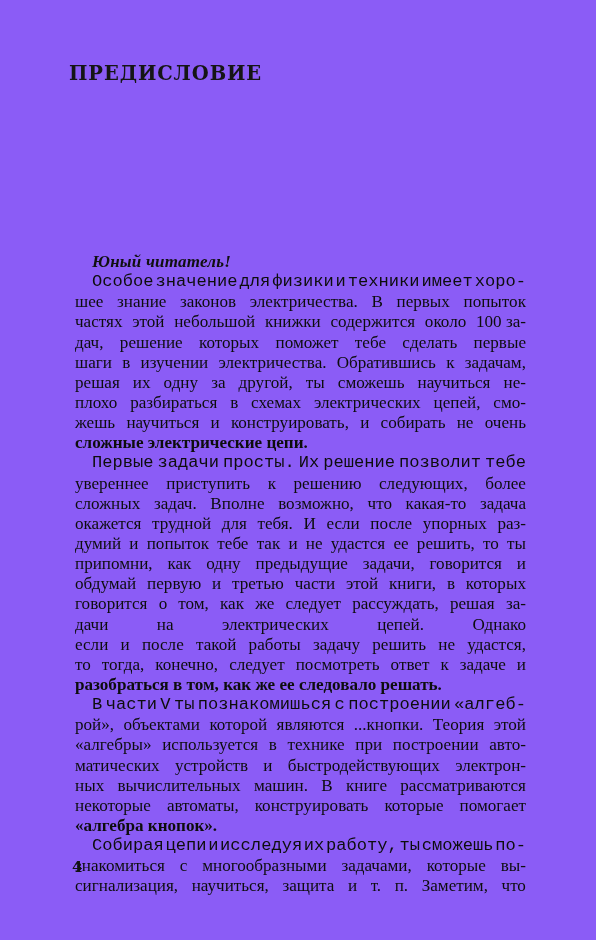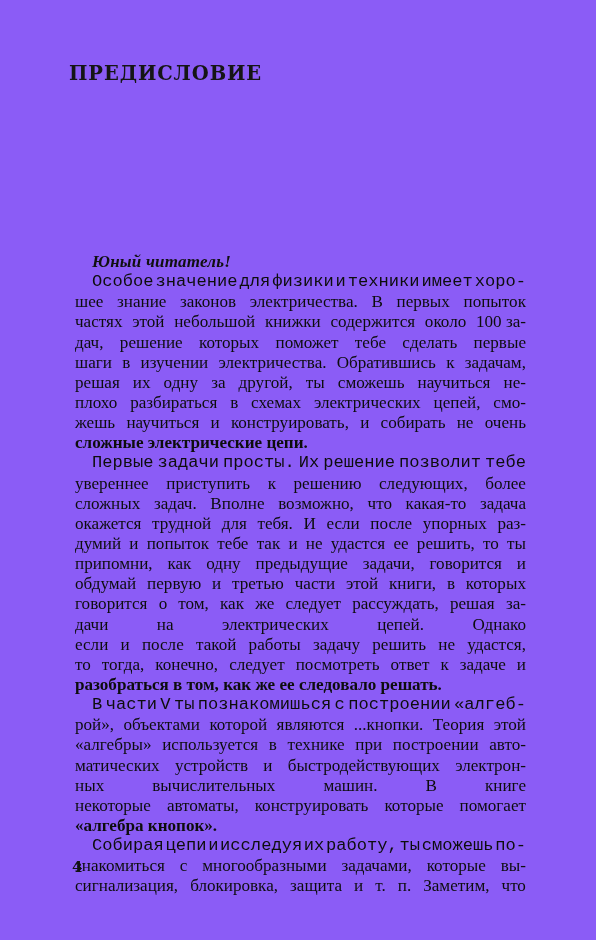--- a/index.html
+++ b/index.html
@@ -143,28 +143,28 @@
           <div class="tline just"><span>дачи</span><span>на</span><span>электрических</span><span>цепей.</span><span>Однако</span></div>
           <div class="tline just"><span>если</span><span>и</span><span>после</span><span>такой</span><span>работы</span><span>задачу</span><span>решить</span><span>не</span><span>удастся,</span></div>
           <div class="tline just"><span>то</span><span>тогда,</span><span>конечно,</span><span>следует</span><span>посмотреть</span><span>ответ</span><span>к</span><span>задаче</span><span>и</span></div>
           <div class="tline last"><span>разобраться в том, как же ее следовало решать.</span></div>
         </div>
         <div class="para">
           <div class="tline just indent"><span>В</span><span>части</span><span>V</span><span>ты</span><span>познакомишься</span><span>с</span><span>построении</span><span>«алгеб-</span></div>
           <div class="tline just"><span>рой»,</span><span>объектами</span><span>которой</span><span>являются</span><span>...кнопки.</span><span>Теория</span><span>этой</span></div>
           <div class="tline just"><span>«алгебры»</span><span>используется</span><span>в</span><span>технике</span><span>при</span><span>построении</span><span>авто-</span></div>
           <div class="tline just"><span>матических</span><span>устройств</span><span>и</span><span>быстродействующих</span><span>электрон-</span></div>
-          <div class="tline just"><span>ных</span><span>вычислительных</span><span>машин.</span><span>В</span><span>книге</span></div>
+          <div class="tline just"><span>ных</span><span>вычислительных</span><span>машин.</span><span>В</span><span>книге</span><span>рассматриваются</span></div>
           <div class="tline just"><span>некоторые</span><span>автоматы,</span><span>конструировать</span><span>которые</span><span>помогает</span></div>
           <div class="tline last"><span>«алгебра кнопок».</span></div>
         </div>
         <div class="para">
           <div class="tline just indent"><span>Собирая</span><span>цепи</span><span>и</span><span>исследуя</span><span>их</span><span>работу,</span><span>ты</span><span>сможешь</span><span>по-</span></div>
           <div class="tline just"><span>знакомиться</span><span>с</span><span>многообразными</span><span>задачами,</span><span>которые</span><span>вы-</span></div>
-          <div class="tline just"><span>сигнализация,</span><span>блокировка,</span><span>защита</span><span>и</span><span>т.</span><span>п.</span><span>Заметим,</span><span>что</span></div>
+          <div class="tline just"><span>сигнализация,</span><span>научиться,</span><span>защита</span><span>и</span><span>т.</span><span>п.</span><span>Заметим,</span><span>что</span></div>
         </div>
       </div>
 
   </div>
 
   <div id="page-number">4</div>
 
 </div>
 
 </body></html>

